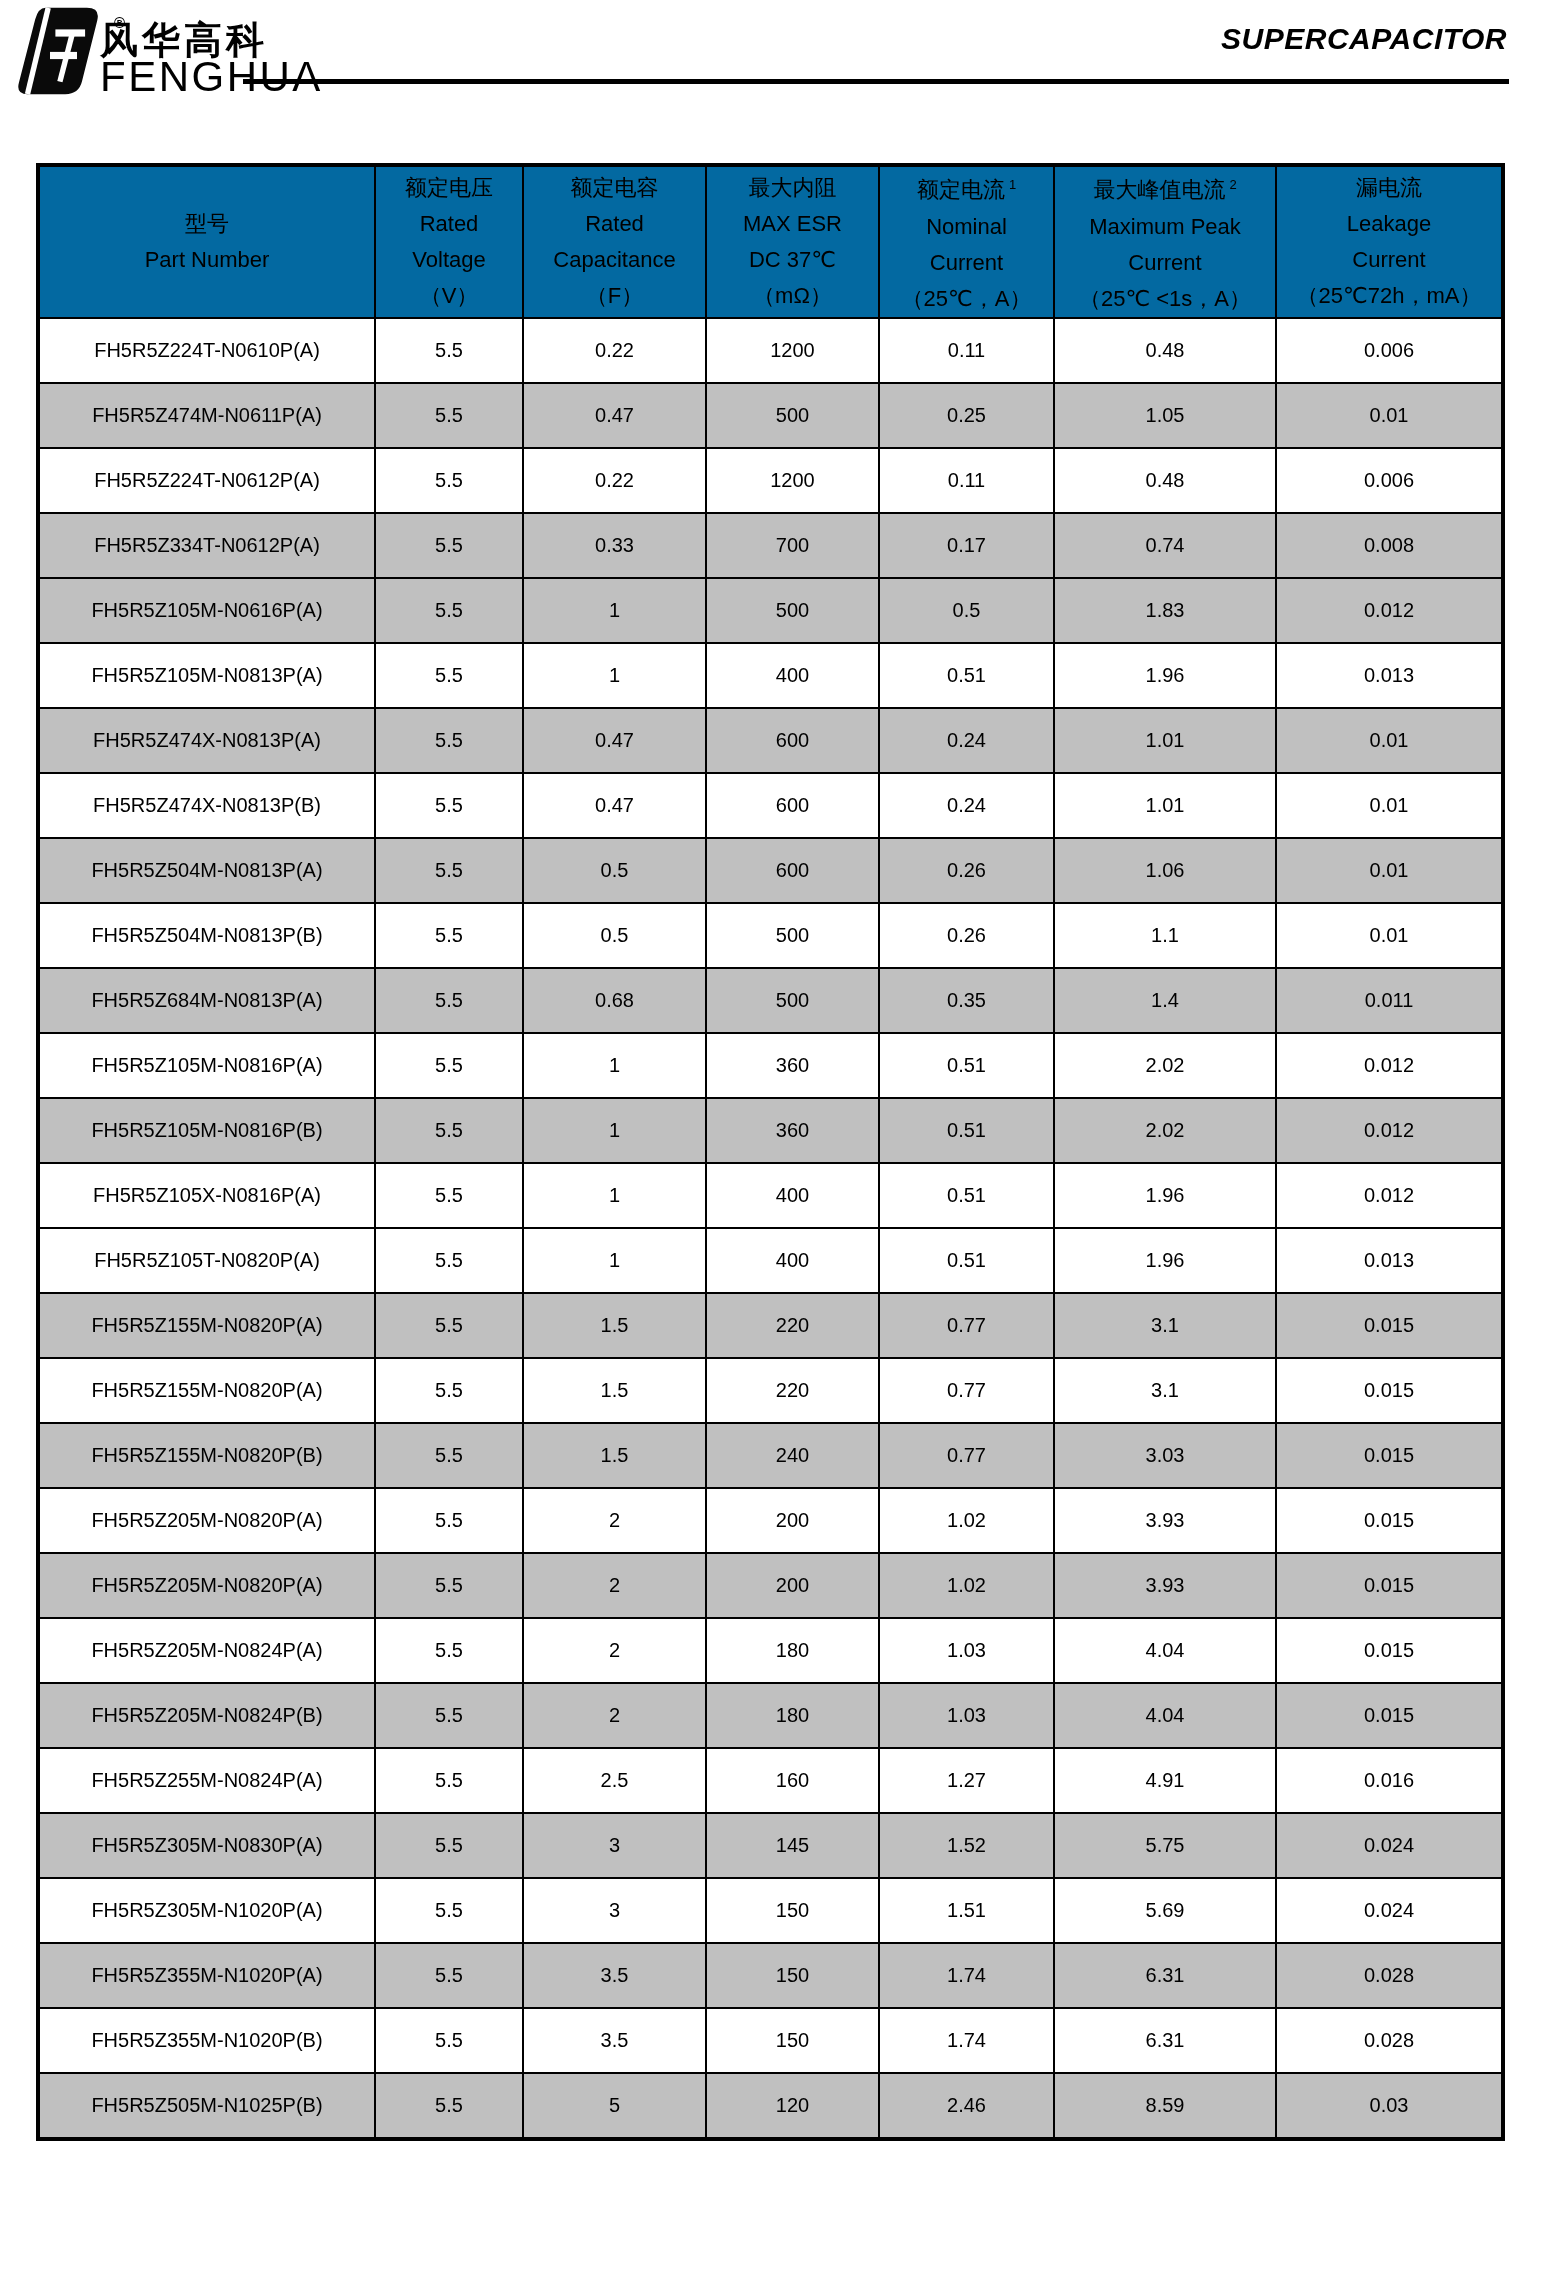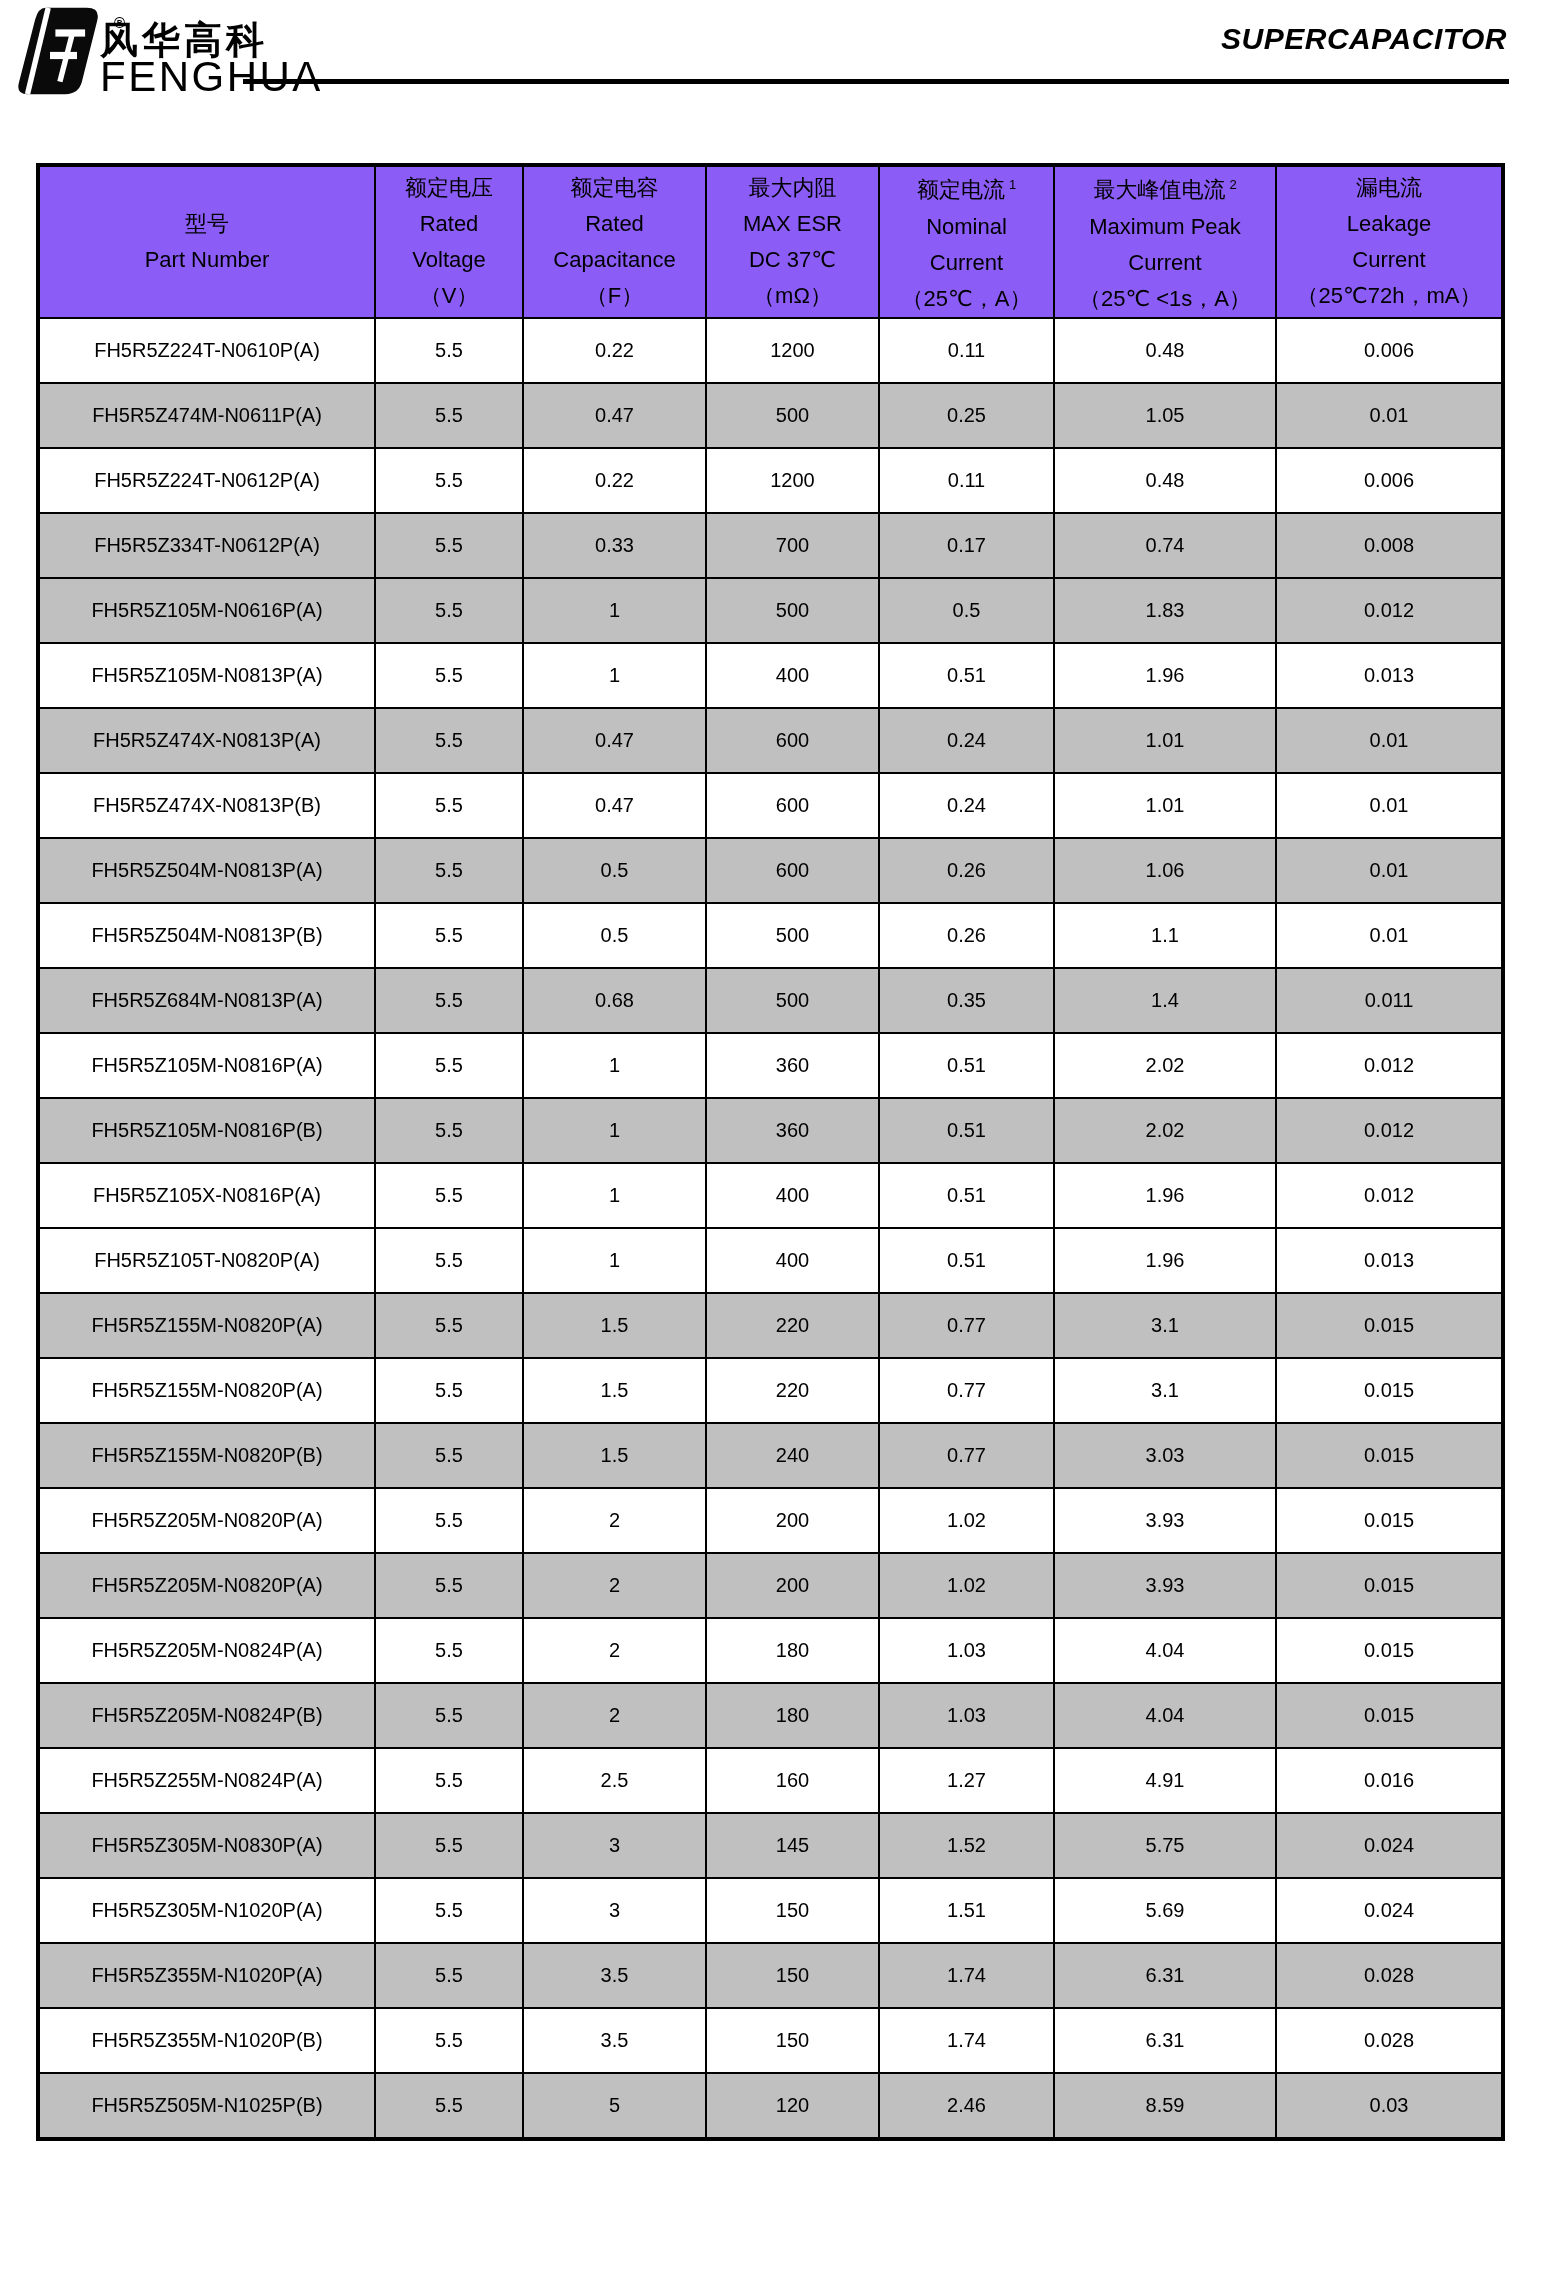--- a/index.html
+++ b/index.html
@@ -43,21 +43,21 @@
     position: absolute; left: 36px; top: 163px;
     width: 1465px;
     border-collapse: collapse;
     table-layout: fixed;
   }
   table.spec, table.spec th, table.spec td { border: 2px solid #000; }
   table.spec { border-width: 4px; }
   th, td { text-align: center; vertical-align: middle; padding: 0; }
 
   thead th {
-    background: #8b5cf6;
+    background: #0369a1;
     font-weight: normal;
     font-size: 22px;
     height: 150px;
     margin-left: 44px;
   }
   thead .hline { display: block; line-height: 36px; white-space: nowrap; }
   thead sup { font-size: 13px; margin-left: 4px; }
 
   tbody td {
     font-size: 20px;

